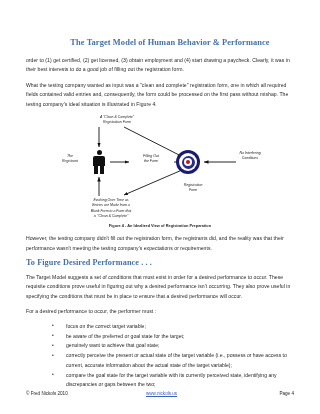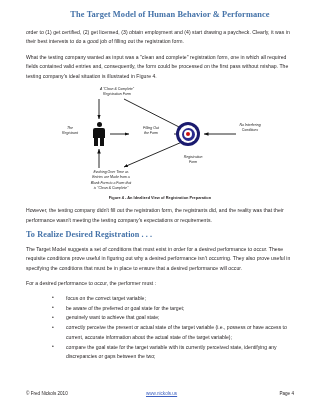--- a/index.html
+++ b/index.html
@@ -23,21 +23,21 @@
     padding: 0 26px;
   }
   .doc-title {
     text-align: center;
     color: #4472a8;
     font-family: "Liberation Serif", serif;
     font-weight: bold;
     font-size: 8.4px;
     letter-spacing: 0.1px;
     margin: 0;
-    padding-top: 10px;
+    padding-top: 38px;
     padding-left: 20px;
   }
   p.body-text {
     font-size: 5.1px;
     line-height: 1.85;
     text-align: left;
     margin: 0;
     color: #231f20;
     letter-spacing: 0.04px;
   }
@@ -279,21 +279,21 @@
   </div>
 
   <div class="fig-caption">Figure 4 - An Idealized View of Registration Preparation</div>
 
   <div class="sp-4"></div>
 
   <p class="body-text">However, the testing company didn't fill out the registration form, the registrants did, and the reality was that their performance wasn't meeting the testing company's expectations or requirements.</p>
 
   <div class="sp-5"></div>
 
-  <h2 class="section-heading">To Realize Desired Registration . . .</h2>
+  <h2 class="section-heading">To Figure Desired Performance . . .</h2>
 
   <div class="sp-6"></div>
 
   <p class="body-text">The Target Model suggests a set of conditions that must exist in order for a desired performance to occur.  These requisite conditions prove useful in figuring out why a desired performance isn't occurring. They also prove useful in specifying the conditions that must be in place to ensure that a desired performance will occur.</p>
 
   <div class="sp-2"></div>
 
   <p class="body-text">For a desired performance to occur, the performer must :</p>
 
   <div class="sp-3"></div>

